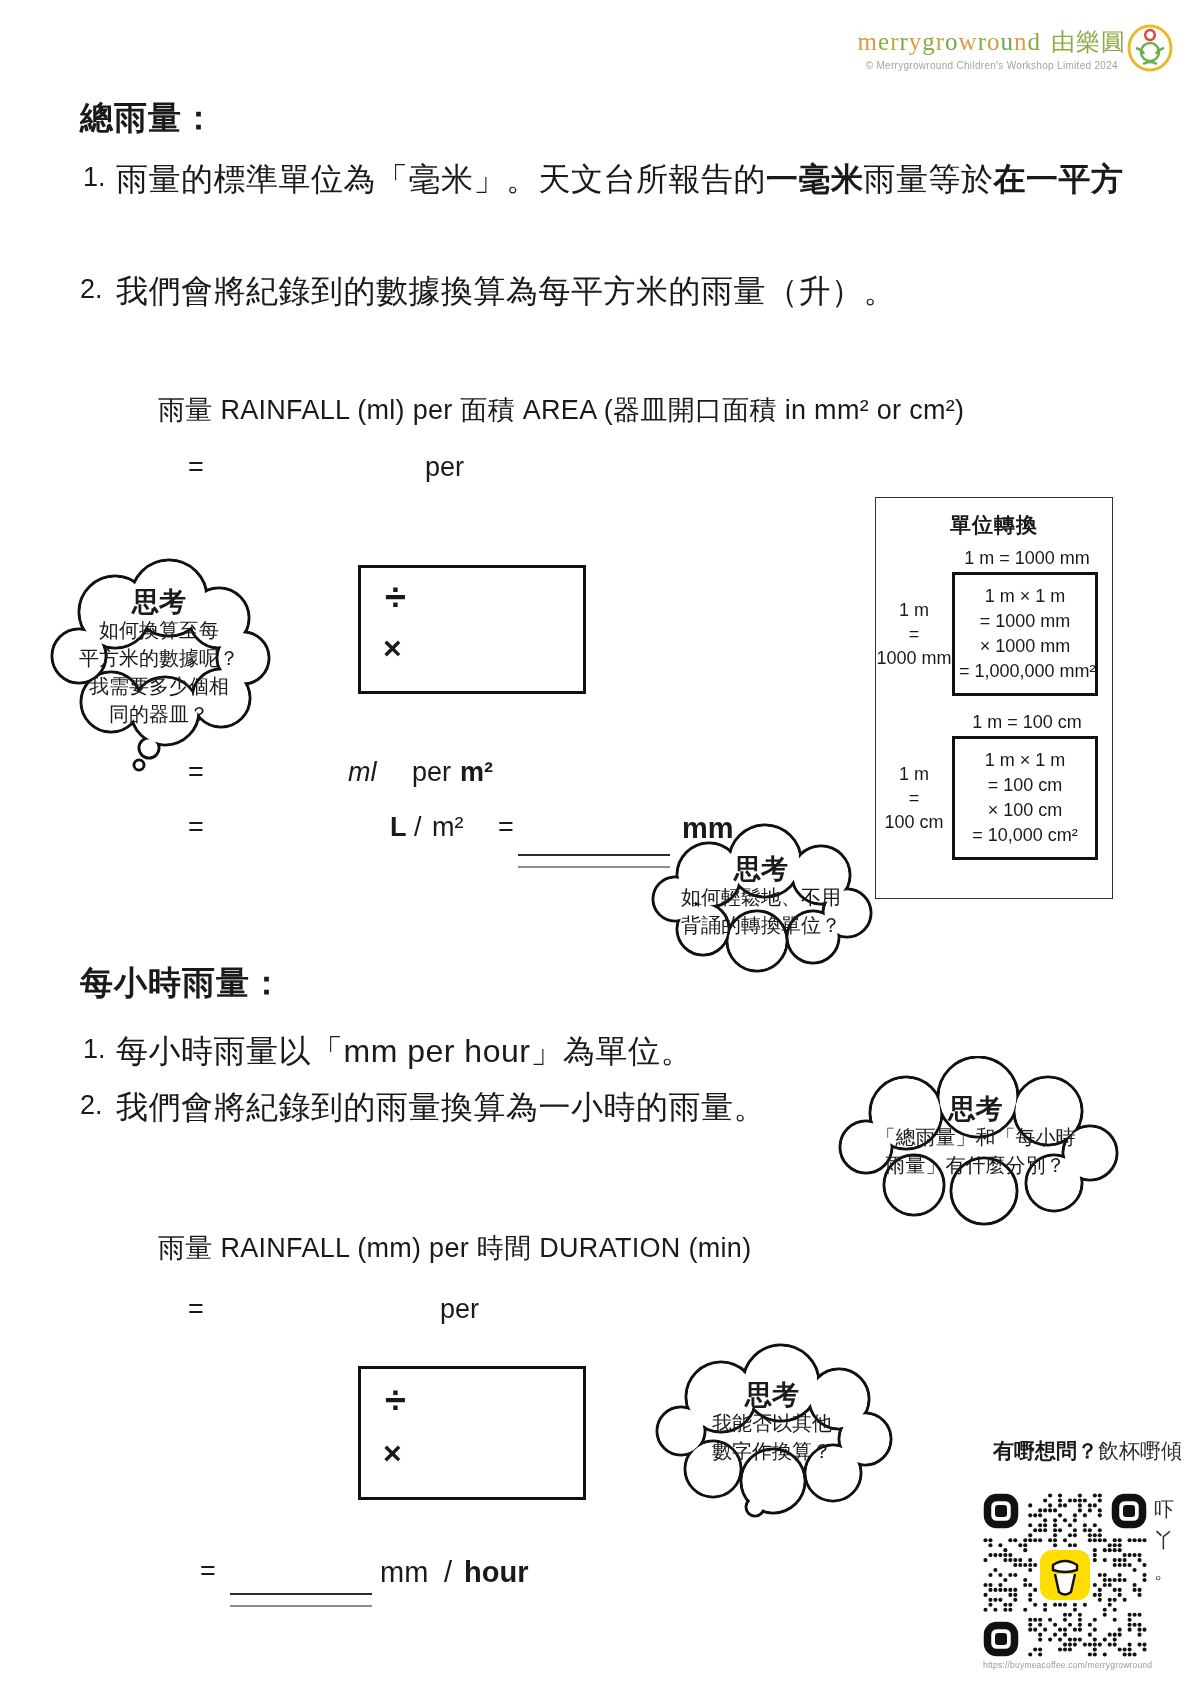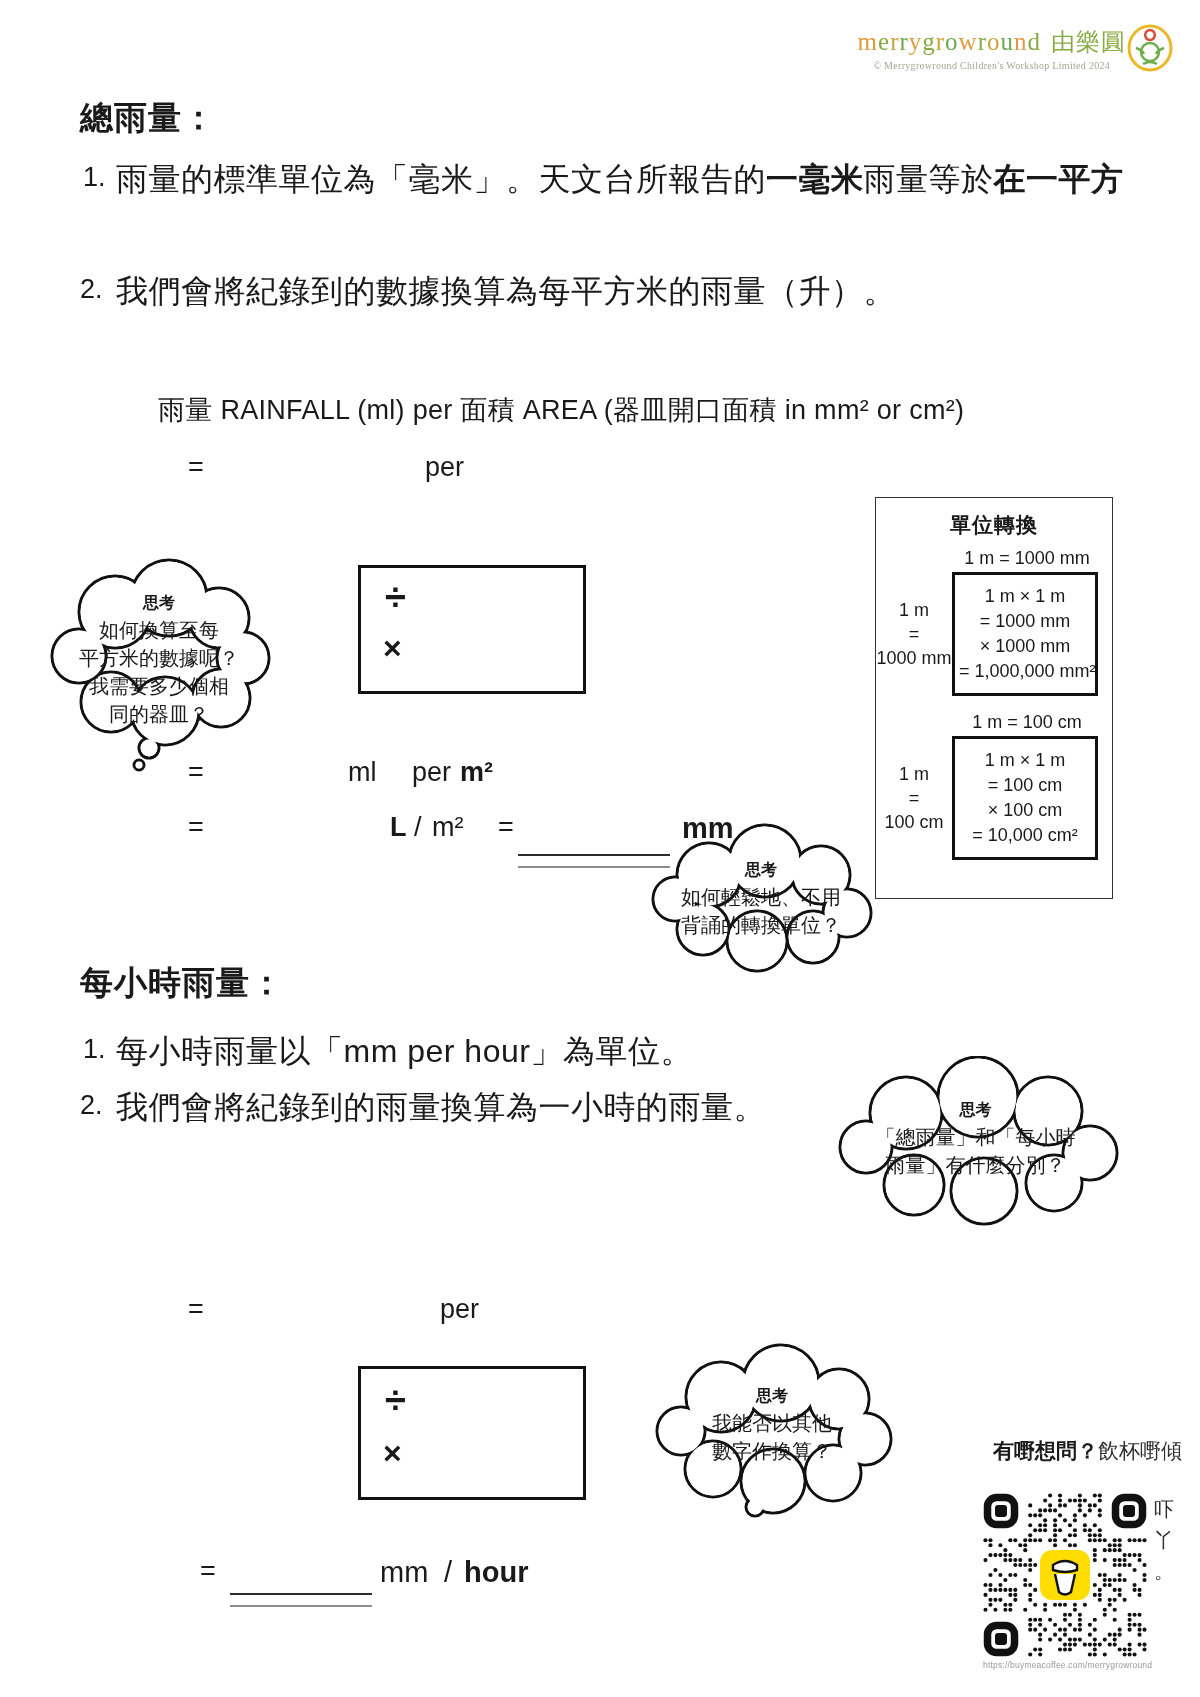--- a/index.html
+++ b/index.html
@@ -6,21 +6,21 @@
   .page{position:relative;width:1200px;height:1697px;background:#ffffff;margin:0 auto;
         font-family:"Liberation Sans","DejaVu Sans",sans-serif;color:#1a1a1a;overflow:hidden;}
   .abs{position:absolute;}
   .b{font-weight:700;}
 
   
   .hdr{position:absolute;top:24px;right:26px;display:flex;align-items:center;}
   .hdr-text{text-align:center;}
   .brand-row{font-family:"Liberation Serif","DejaVu Serif",serif;font-size:25px;letter-spacing:1px;white-space:nowrap;}
   .brand-zh{color:#89ab43;margin-left:10px;font-size:24px;}
-  .copyright{font-family:Liberation Serif, serif;font-size:10px;color:#a2a795;margin-top:2px;letter-spacing:.3px;}
+  .copyright{font-family:Liberation Sans, sans-serif;font-size:10px;color:#a2a795;margin-top:2px;letter-spacing:.3px;}
 
   
   .h1{font-size:33px;font-weight:700;letter-spacing:1px;}
   .li-num{font-size:27px;}
   .li-text{font-size:32px;letter-spacing:.5px;white-space:nowrap;}
 
   .formula{font-size:27px;letter-spacing:.3px;white-space:nowrap;}
   .eqtok{font-size:27px;}
 
   
@@ -28,21 +28,21 @@
   .op-div{position:absolute;left:24px;font-size:38px;font-weight:700;line-height:1;}
   .op-mul{position:absolute;left:22px;font-size:32px;font-weight:700;line-height:1;}
 
   
   .blank{border-top:2.5px solid #2b2b2b;border-bottom:2px solid #8d8d8d;height:10px;}
 
   
   .bubble{position:absolute;z-index:5;}
   .bubble svg{position:absolute;left:0;top:0;}
   .bubble-text{position:absolute;left:0;right:0;text-align:center;z-index:2;}
-  .bubble-title{font-size:16px;font-weight:700;line-height:27px;}
+  .bubble-title{font-size:27px;font-weight:700;line-height:27px;}
   .bubble-line{font-size:20px;line-height:28px;white-space:nowrap;}
 
   
   .conv{position:absolute;left:875px;top:497px;width:238px;height:402px;border:1.5px solid #333;background:#fff;box-sizing:border-box;padding-top:13px;}
   .conv-title{text-align:center;font-size:21px;font-weight:700;letter-spacing:1px;}
   .conv-cap{margin-left:76px;width:150px;text-align:center;font-size:18px;margin-top:9px;white-space:nowrap;}
   .conv-row{display:flex;align-items:center;margin-top:3px;}
   .conv-left{width:76px;text-align:center;font-size:18px;line-height:24px;}
   .conv-box{border:3px solid #111;background:#fff;width:146px;box-sizing:border-box;padding:9px 4px;text-align:center;font-size:18px;line-height:25px;white-space:nowrap;}
 
@@ -148,21 +148,21 @@
         <div>1 m × 1 m</div>
         <div>= 100 cm</div>
         <div>× 100 cm</div>
         <div>= 10,000 cm²</div>
       </div>
     </div>
   </div>
 
   <div class="abs" style="left:0;top:757px;height:40px;width:100%;">
     <span class="abs eqtok" style="left:188px;">=</span>
-    <span class="abs eqtok" style="left:348px;">ml</span>
+    <span class="abs eqtok" style="left:348px;font-style:italic;">ml</span>
     <span class="abs eqtok" style="left:412px;">per</span>
     <span class="abs eqtok b" style="left:460px;">m²</span>
   </div>
   <div class="abs" style="left:0;top:812px;height:60px;width:100%;">
     <span class="abs eqtok" style="left:188px;">=</span>
     <span class="abs eqtok b" style="left:390px;">L</span>
     <span class="abs eqtok" style="left:414px;">/</span>
     <span class="abs eqtok" style="left:432px;">m²</span>
     <span class="abs eqtok" style="left:498px;">=</span>
     <span class="abs blank" style="left:518px;top:42px;width:152px;"></span>
@@ -220,20 +220,21 @@
         <circle cx="81" cy="129" r="28.4" fill="#fff"></circle>
         <circle cx="33" cy="91" r="24.4" fill="#fff"></circle>
       </svg>
     <div class="bubble-text" style="top:40px;">
       <div class="bubble-title">思考</div>
       <div class="bubble-line">「總雨量」和「每小時</div>
       <div class="bubble-line">雨量」有什麼分別？</div>
     </div>
   </div>
 
+  <div class="abs formula" style="left:158px;top:1230px;">雨量 RAINFALL (mm) per 時間 DURATION (min)</div>
   <div class="abs eqtok" style="left:188px;top:1294px;">=</div>
   <div class="abs eqtok" style="left:440px;top:1294px;">per</div>
 
   <div class="abs opbox" style="left:358px;top:1366px;width:222px;height:128px;">
     <div class="op-div" style="top:12px;">÷</div>
     <div class="op-mul" style="top:68px;">×</div>
   </div>
 
   <div class="bubble" id="bubble-b4" style="left:652px;top:1336px;width:240px;height:175px;">
       <svg width="246" height="189" viewBox="0 0 246 189">

